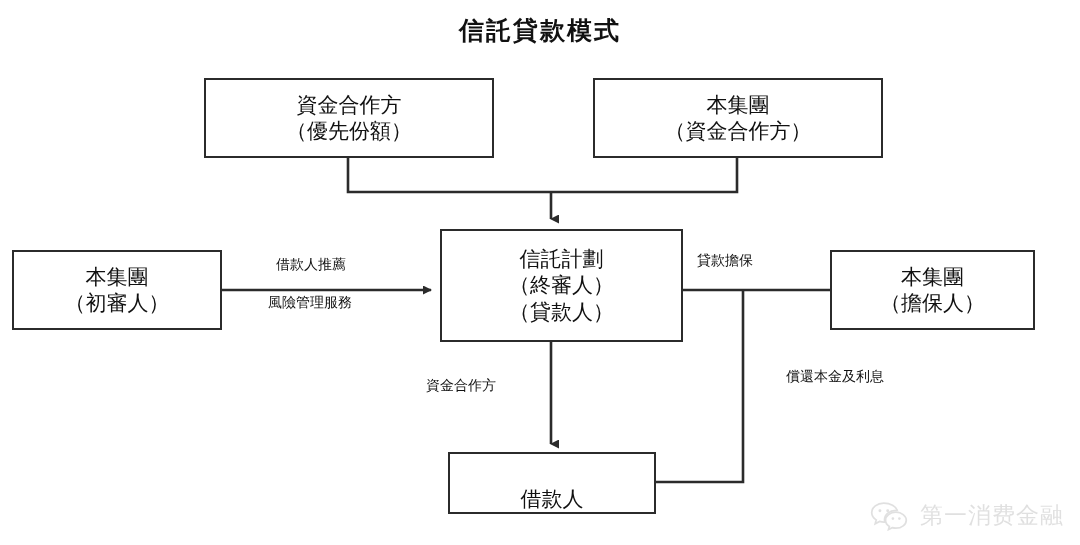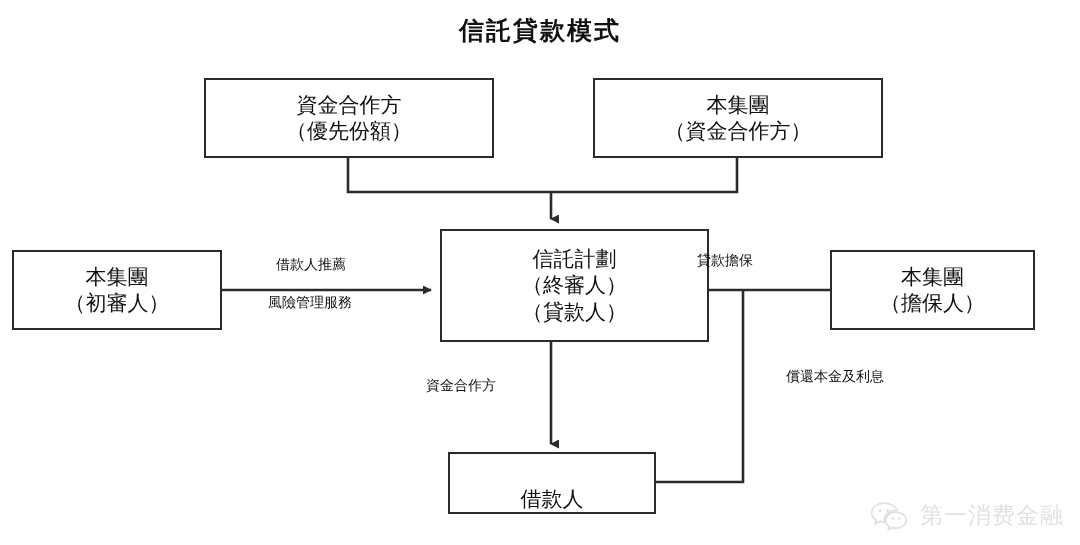--- a/index.html
+++ b/index.html
@@ -126,21 +126,21 @@
   <div class="node" style="left:593px; top:78px; width:290px; height:80px;">
     <span class="line1">本集團</span>
     <span class="line2">（資金合作方）</span>
   </div>
 
   <div class="node" style="left:12px; top:250px; width:210px; height:80px;">
     <span class="line1">本集團</span>
     <span class="line2">（初審人）</span>
   </div>
 
-  <div class="node" style="left:440px; top:229px; width:269px; height:113px;">
+  <div class="node" style="left:440px; top:229px; width:243px; height:113px;">
     <span class="line1">信託計劃</span>
     <span class="line2">（終審人）</span>
     <span class="line3">（貸款人）</span>
   </div>
 
   <div class="node" style="left:830px; top:250px; width:205px; height:80px;">
     <span class="line1">本集團</span>
     <span class="line2">（擔保人）</span>
   </div>
 

